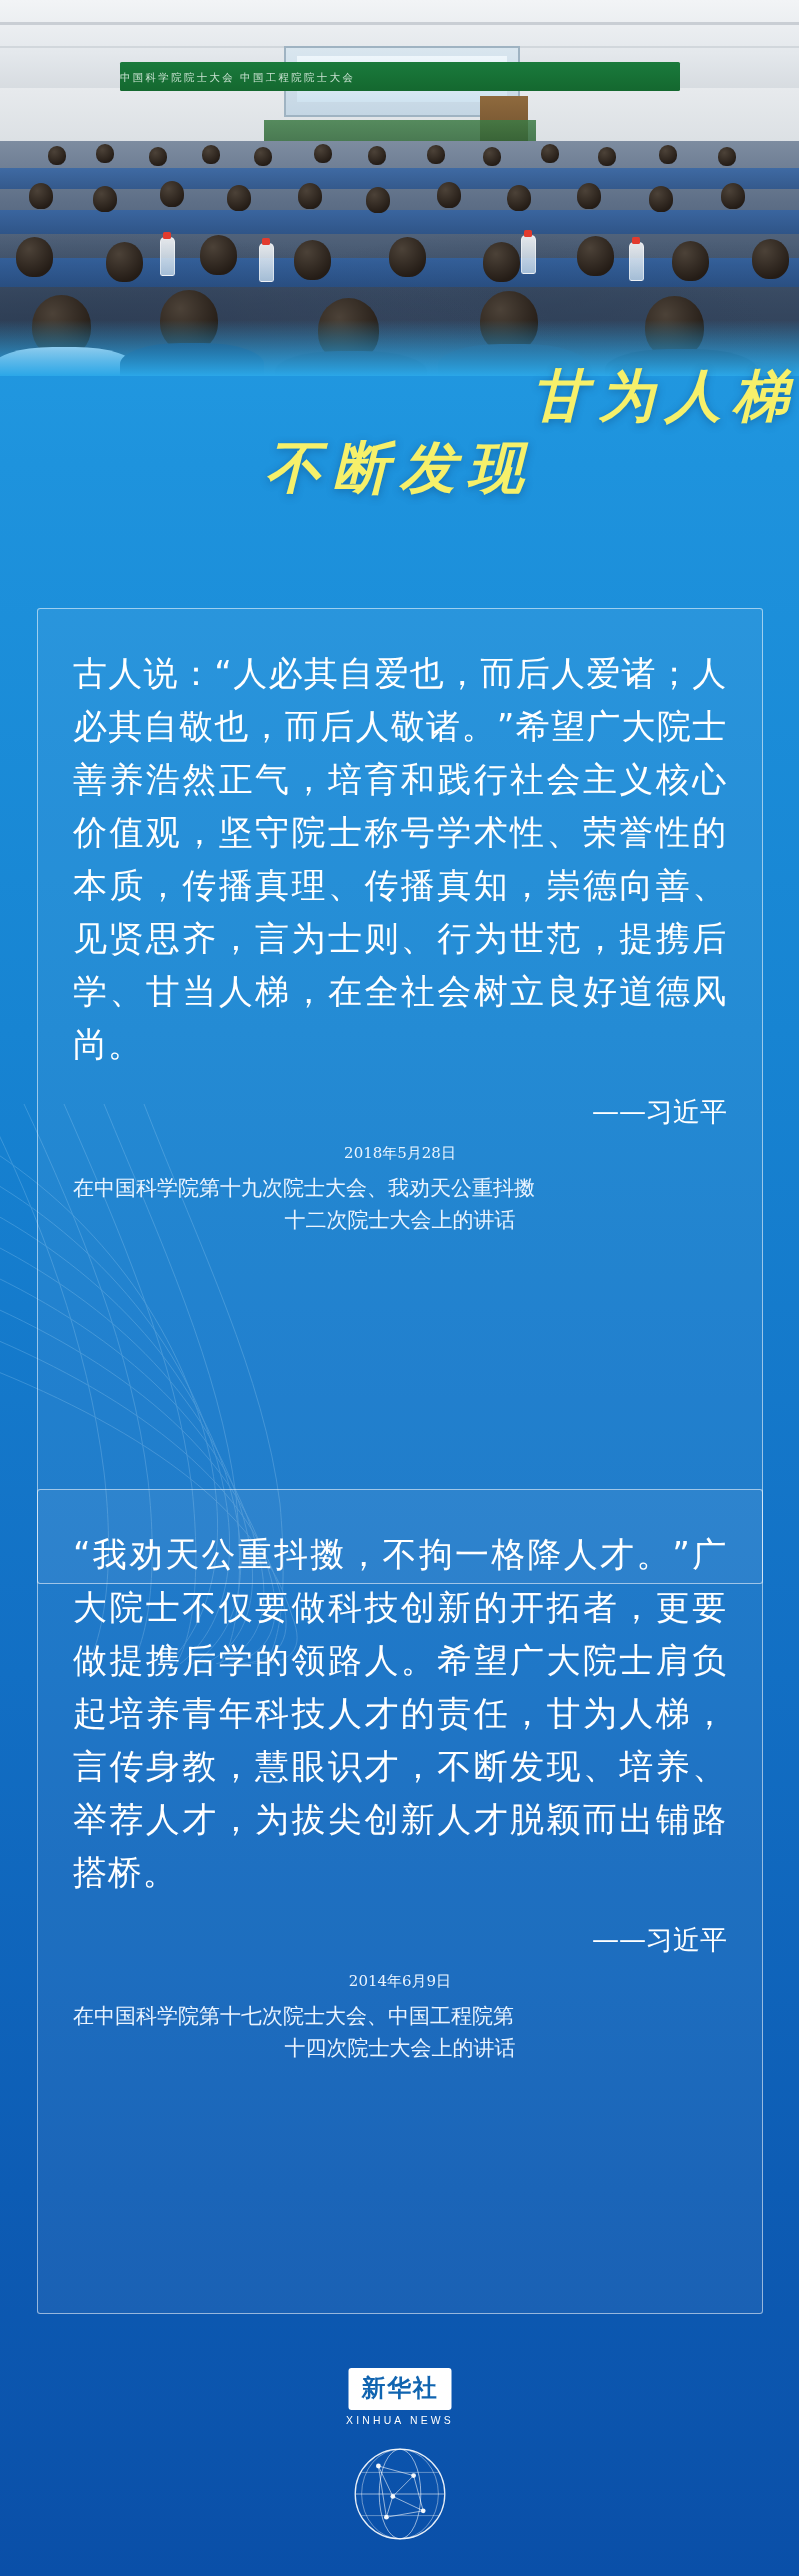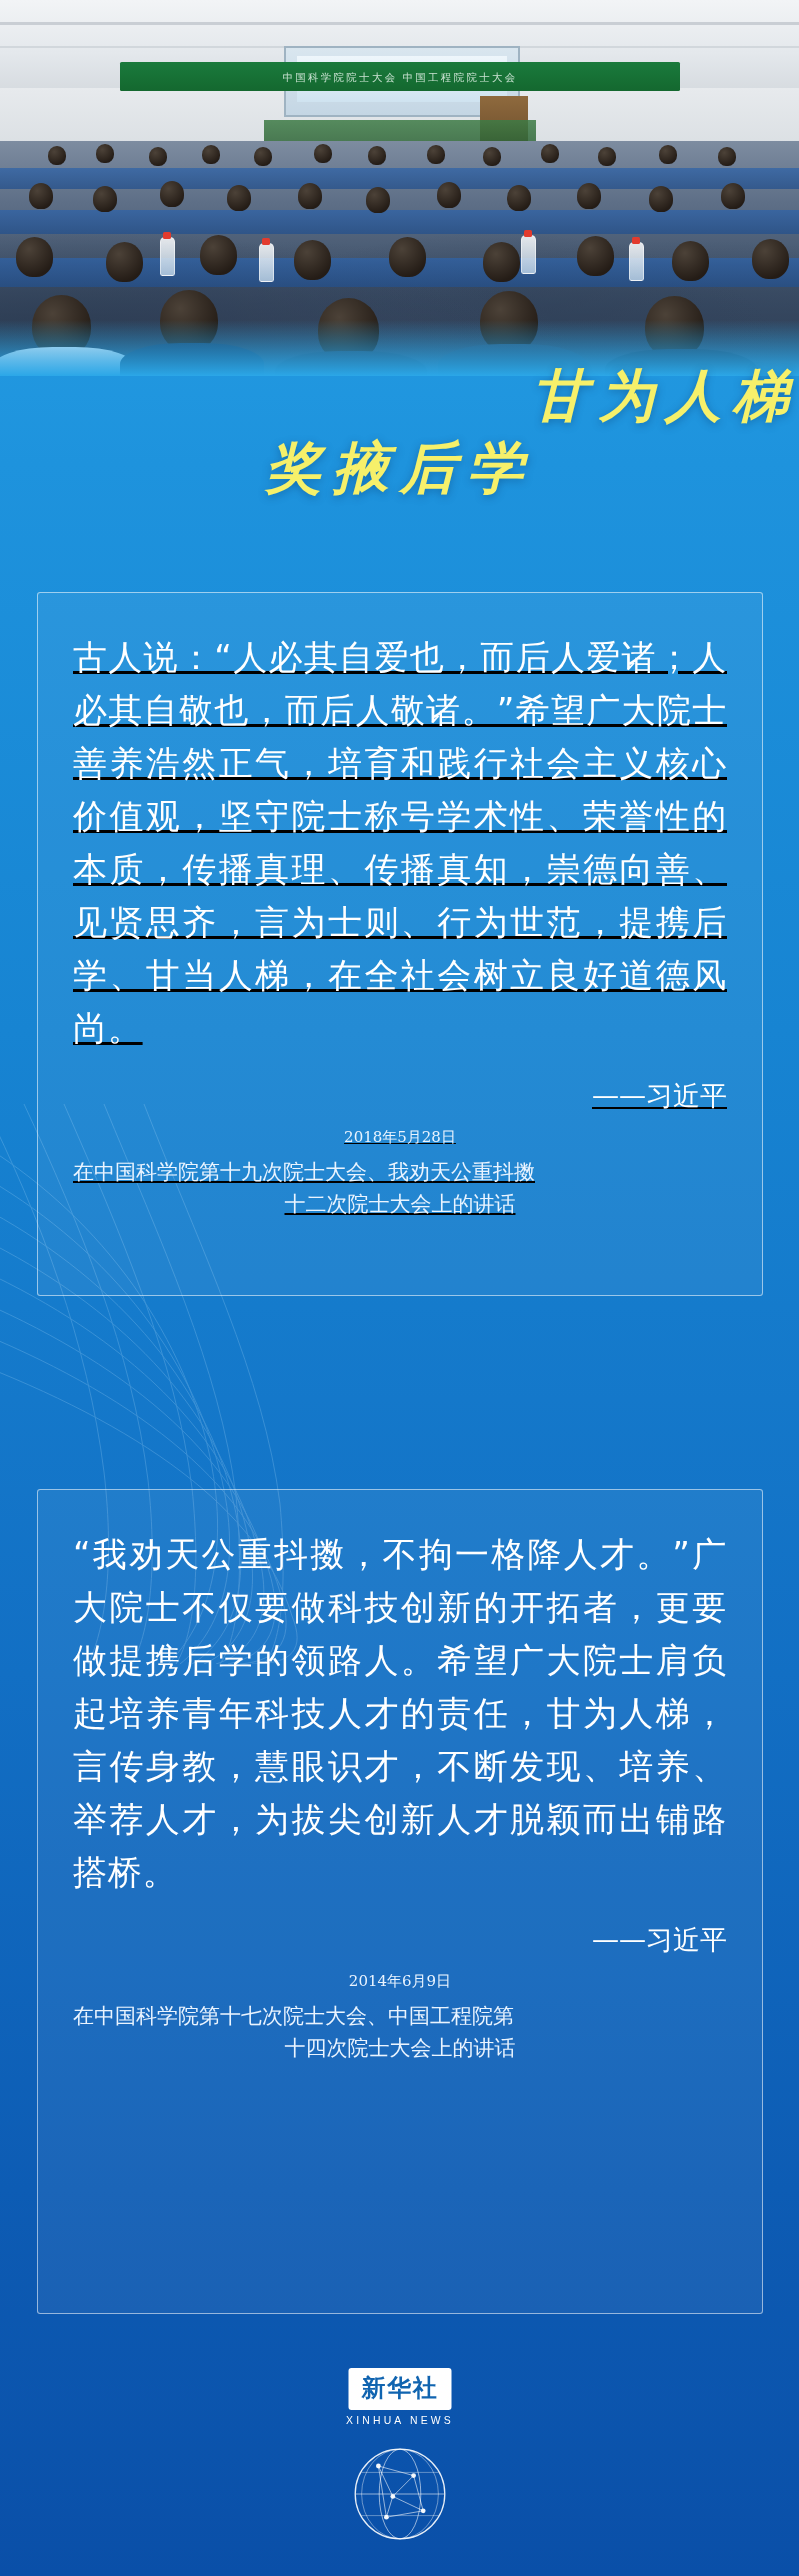--- a/index.html
+++ b/index.html
@@ -50,21 +50,21 @@
     position:absolute; top:8px; left:11.2px; width:210px; height:46px;
     background: linear-gradient(180deg,#eef6fb 0%, #cfe3f0 100%);
   }
   .banner {
     position: absolute; top: 62px; left: 120px; width: 560px; height: 29px;
     background: linear-gradient(180deg,#1a7a3c 0%, #14682f 100%);
     border-radius: 1.6px;
   }
   .banner-text {
     position:absolute; top:69px; left:120px; width:560px; height:17.6px;
-    color:#eaf7ee; font-size:10.4px; letter-spacing:2.4px; text-align:center;
+    color:#eaf7ee; font-size:10.4px; letter-spacing:2.4px; 
     line-height:17.6px; opacity:.85; font-family:"Liberation Serif", serif;
   }
   .podium {
     position:absolute; top:96px; left:480px; width:48px; height:48px;
     background: linear-gradient(180deg,#8f6a3e 0%, #6e4f2c 100%);
   }
   .flowers {
     position:absolute; top:120px; left:264px; width:272px; height:27px;
     background: linear-gradient(180deg,#3d7b45 0%, #2c6235 100%);
     opacity:.85;
@@ -126,21 +126,21 @@
   .card {
     position:absolute;
     left: 37px;
     width: 726px;
     border: 1.6px solid rgba(255,255,255,.55);
     border-radius: 3.2px;
     background: rgba(255,255,255,.06);
     box-sizing: border-box;
     padding: 38px 35px 27px 35px;
   }
-  .card.one { top: 592px; height: 704px; text-decoration: underline; }
+  .card.one { top: 608px; height: 976px; }
   .card.two { top: 1489px; height: 825px; }
 
   .quote-text {
     color:#ffffff;
     font-size: 34px;
     line-height: 53px;
     letter-spacing: 0.8px;
     font-family: "DejaVu Sans", "Liberation Sans", sans-serif;
     text-align: justify;
     text-justify: inter-character;
@@ -303,21 +303,21 @@
         <path d="M70,0 C140,150 205,310 225,470 C238,588 225,664 205,700"></path>
         <path d="M120,0 C190,160 260,320 280,480 C292,596 280,668 260,700"></path>
         <path d="M170,0 C240,170 315,330 335,490 C346,604 335,672 315,700"></path>
         <path d="M220,0 C290,180 370,340 390,500 C400,612 390,676 370,700"></path>
       </g>
     </svg>
   </div>
 
   <div class="title-wrap">
     <div class="title-line l1">甘为人梯</div>
-    <div class="title-line l2">奖掖后学</div>
+    <div class="title-line l2">不断发现</div>
   </div>
 
   <div class="card one">
     <div class="quote-text">古人说：“人必其自爱也，而后人爱诸；人必其自敬也，而后人敬诸。”希望广大院士善养浩然正气，培育和践行社会主义核心价值观，坚守院士称号学术性、荣誉性的本质，传播真理、传播真知，崇德向善、见贤思齐，言为士则、行为世范，提携后学、甘当人梯，在全社会树立良好道德风尚。</div>
     <div class="attrib">——习近平</div>
     <div class="date">2018年5月28日</div>
     <div class="source">
       <span class="l1">在中国科学院第十九次院士大会、我劝天公重抖擞</span>
       <span class="l2">十二次院士大会上的讲话</span>
     </div>

